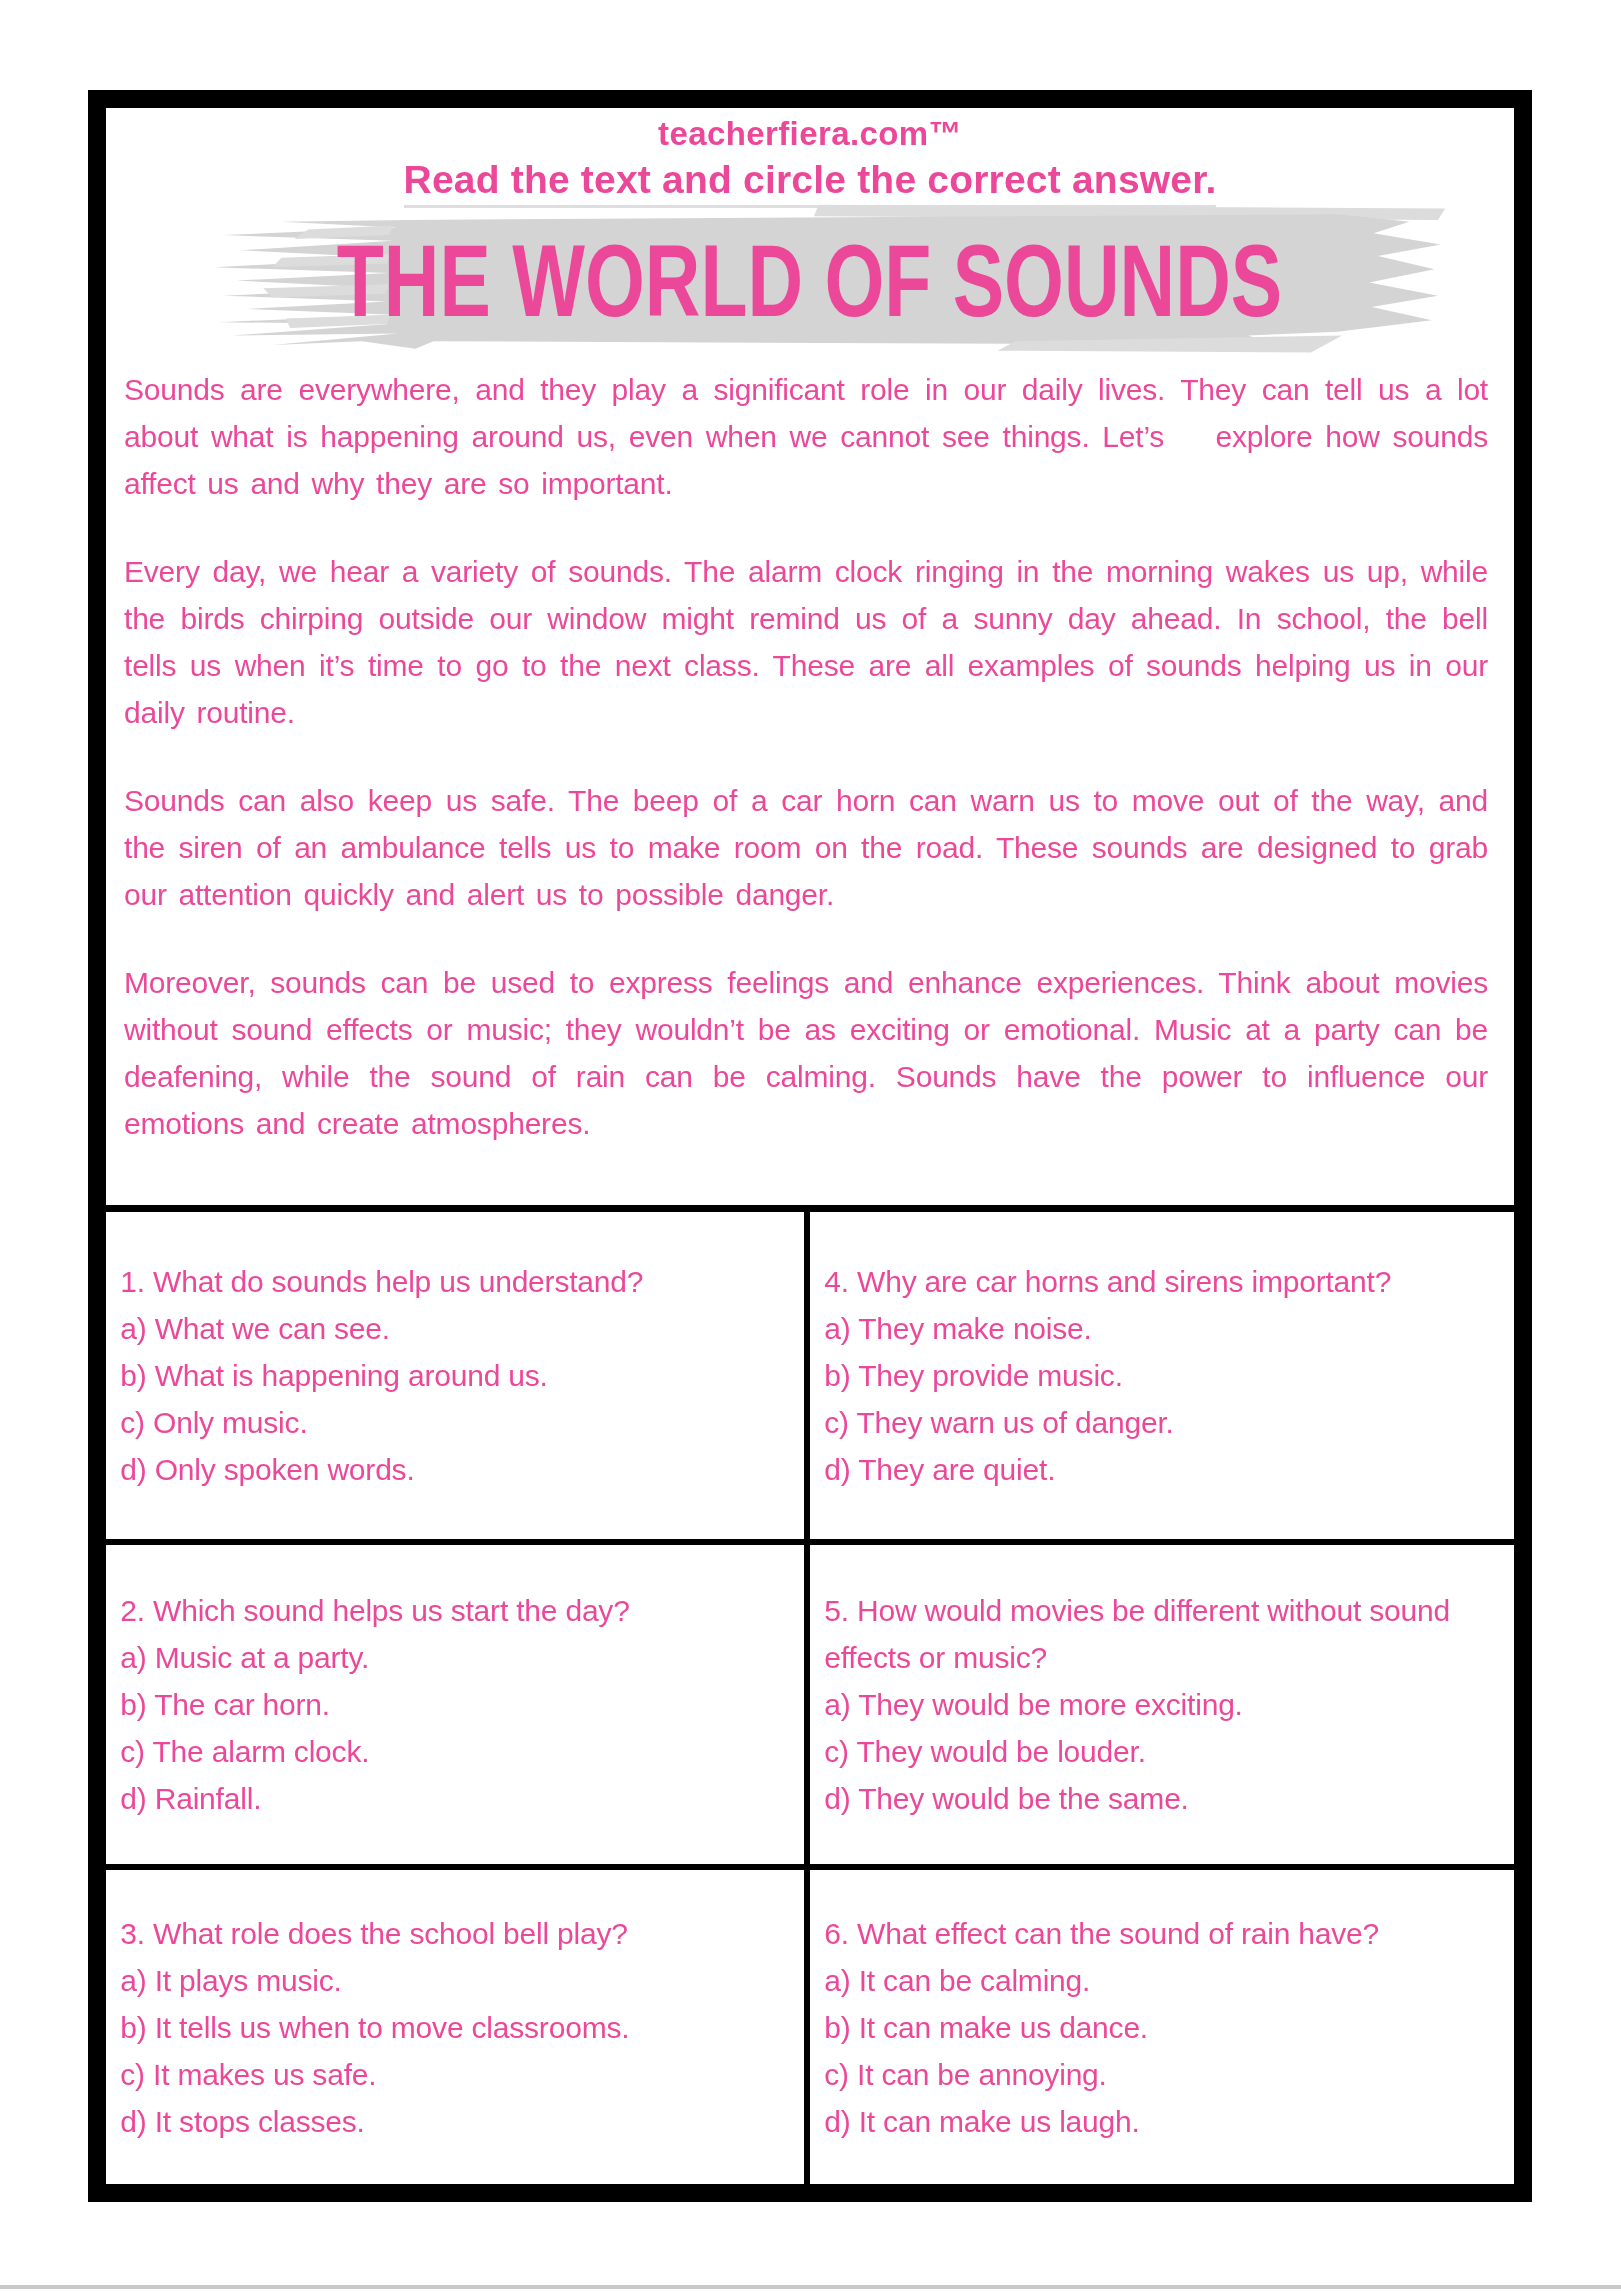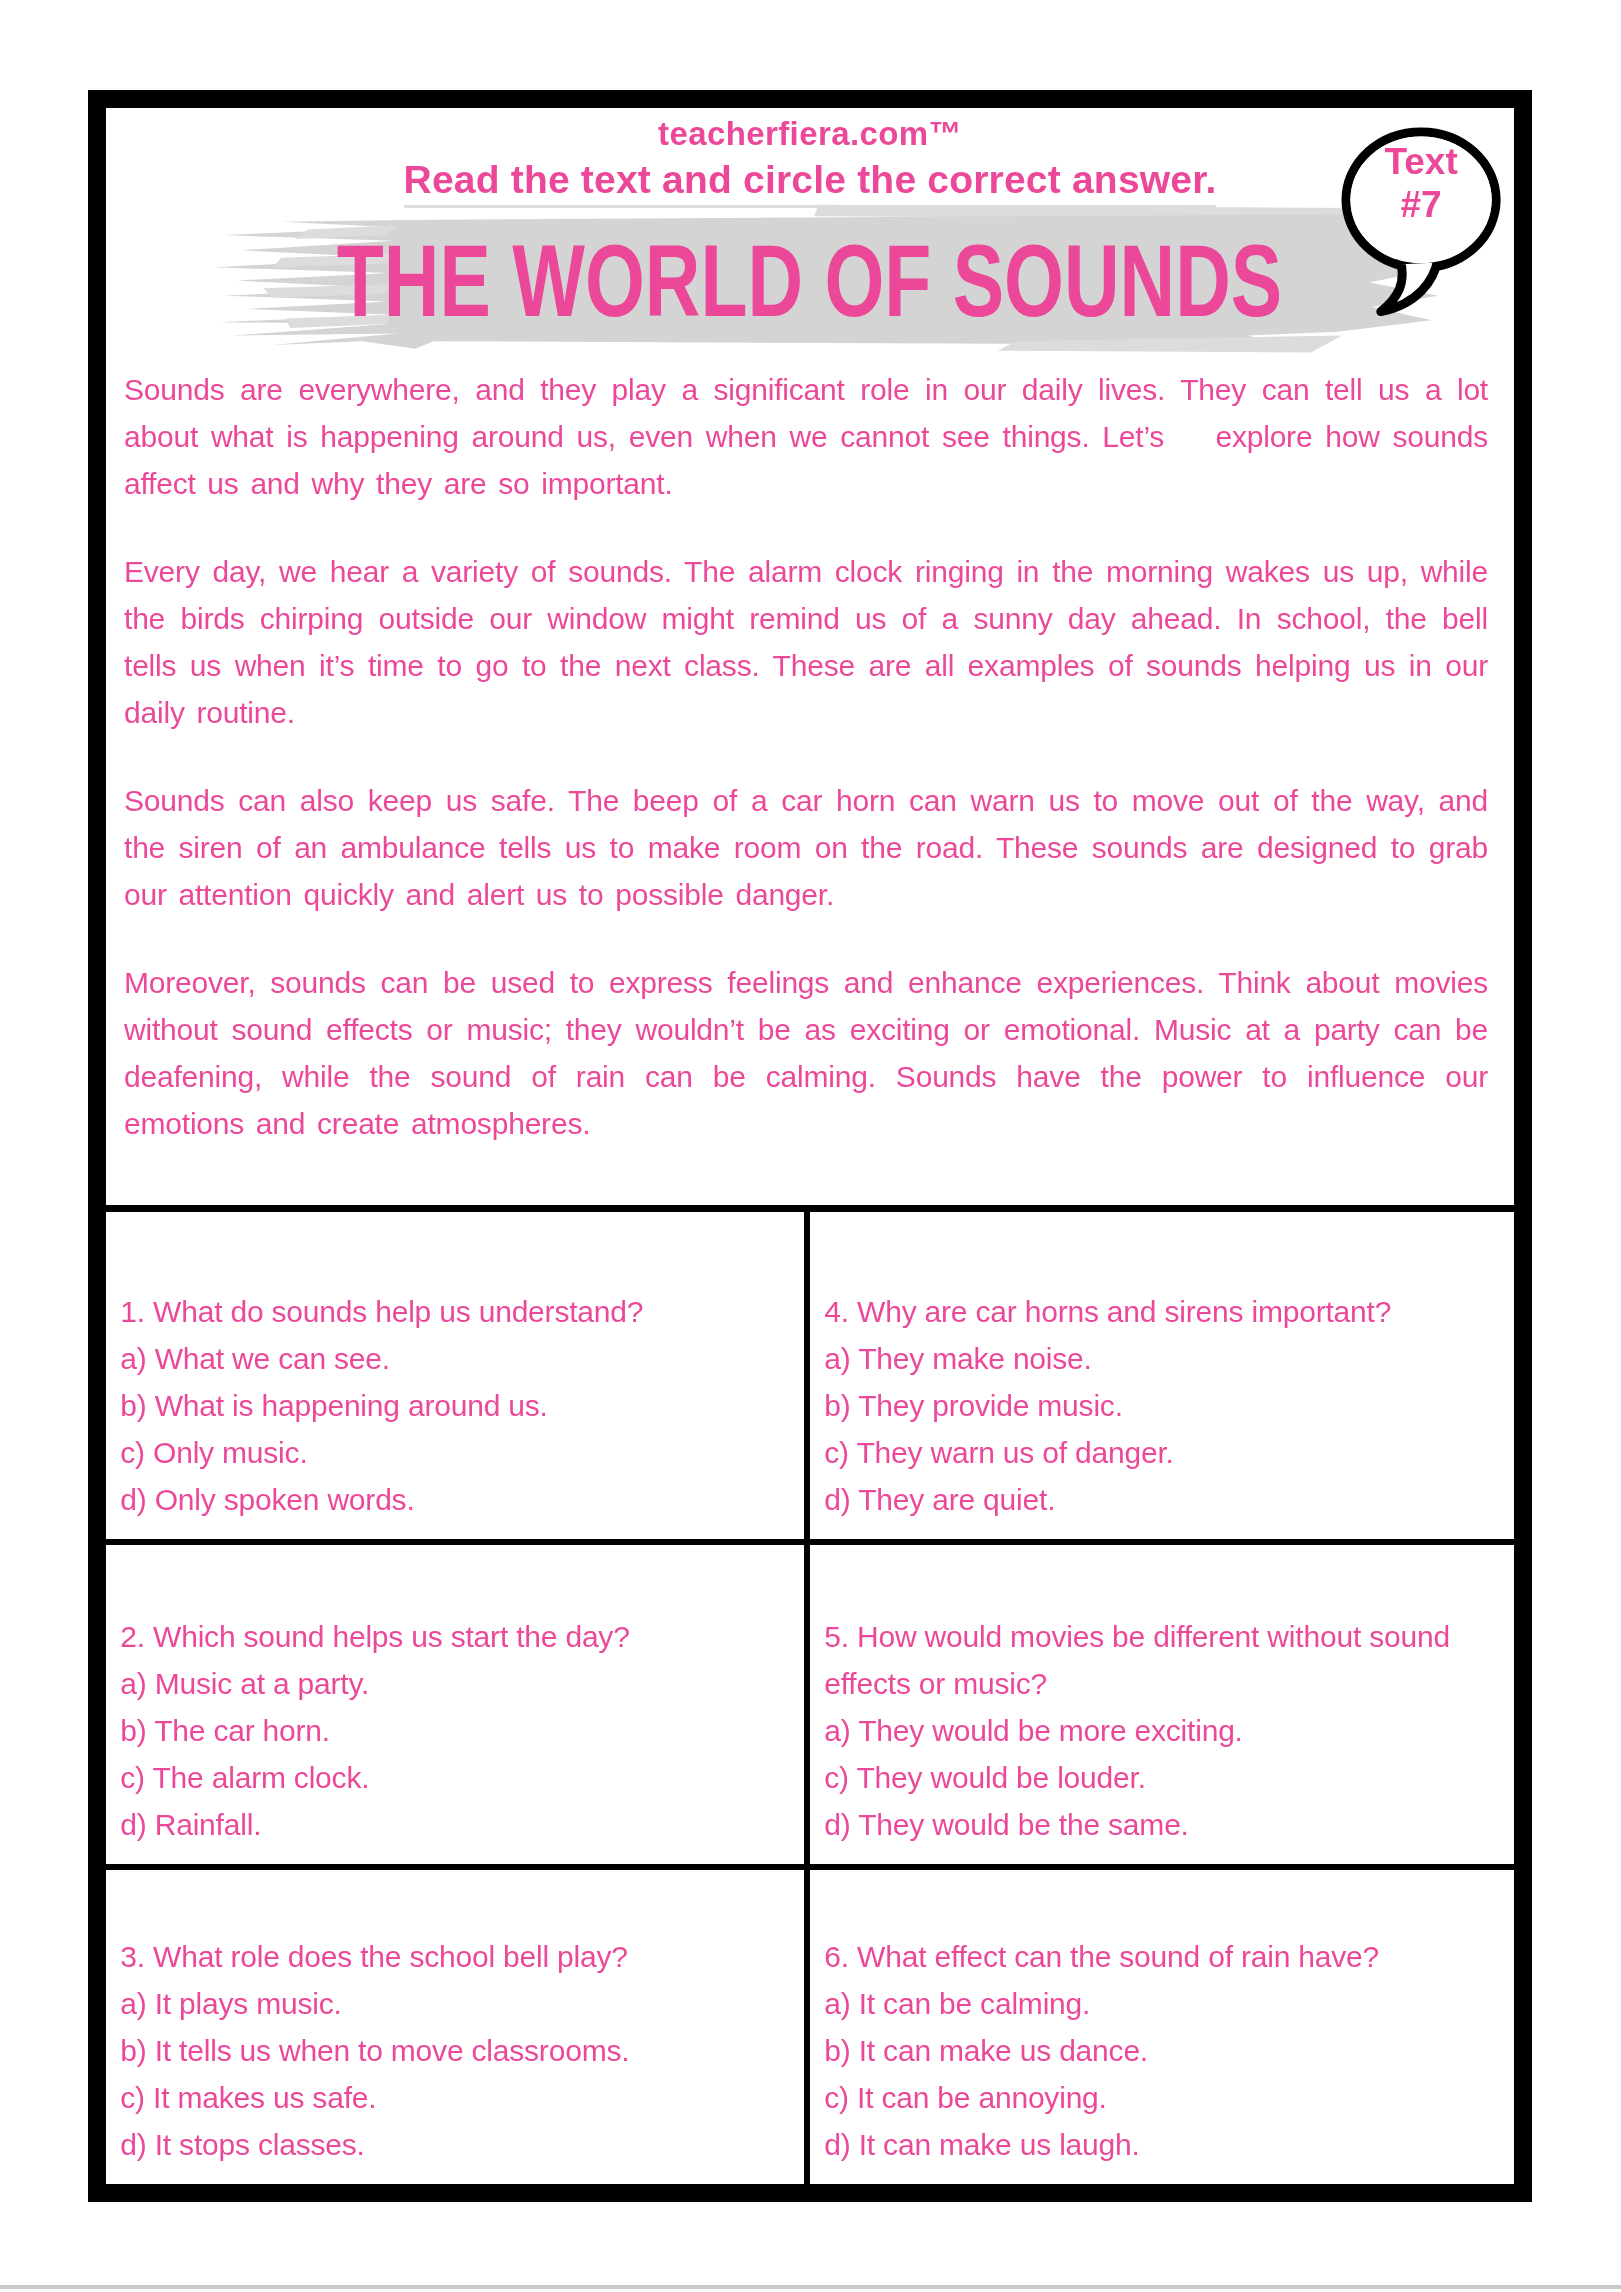--- a/index.html
+++ b/index.html
@@ -129,21 +129,21 @@
     border-top: 7.2px solid #000;
     box-sizing: border-box;
     display: grid;
     grid-template-columns: 1fr 1fr;
     grid-template-rows: 333px 325px auto;
   }
   .qcell {
     box-sizing: border-box;
     display: flex;
     flex-direction: column;
-    justify-content: flex-end;
+    justify-content: center;
     padding: 16px 23px 16px 14.3px;
     font-size: 30px;
     line-height: 47px;
     letter-spacing: -0.2px;
   }
   .qcell.col-left { border-right: 6.3px solid #000; }
   .qcell.row-1, .qcell.row-2 { border-bottom: 6.3px solid #000; }
   .q-text { font-weight: normal; }
 </style>
 </head>
@@ -164,31 +164,20 @@
         <path fill="#dcdcdc" d="M760,4 L1460,8 L1452,20 L755,16 Z"></path>
         <path fill="#d4d4d4" d="M300,20 L1340,14 L1420,22 L1380,34 L1455,46 L1385,58 L1448,72 L1375,86 L1452,100 L1378,112 L1445,126 L1340,138 L1240,142 L1270,152 L330,148 L310,156 L250,148 L150,152 L290,140 L105,142 L280,130 L90,128 L285,120 L120,114 L278,106 L95,100 L282,92 L110,84 L280,76 L85,70 L283,60 L115,52 L285,42 L95,36 L290,28 L160,22 Z"></path>
         <path fill="#dcdcdc" d="M980,148 L1345,142 L1310,160 L960,158 Z"></path>
         <path fill="#dcdcdc" d="M190,30 L285,26 L280,36 L175,40 Z M160,60 L282,56 L278,66 L150,70 Z M140,92 L280,88 L276,98 L150,102 Z M165,124 L282,120 L278,130 L170,134 Z"></path>
       </svg>
       <div class="worksheet-title">
         <span>THE WORLD OF SOUNDS</span>
       </div>
     </div>
 
-    <div class="badge">
-      <svg width="175" height="219" viewBox="0 0 195 245" aria-hidden="true">
-        <ellipse cx="97" cy="105" rx="84" ry="76" fill="#ffffff" stroke="#000000" stroke-width="10"></ellipse>
-        <path d="M 74,172 C 80,198 72,214 52,230 C 92,222 112,196 116,170 Z" fill="#ffffff" stroke="#000000" stroke-width="10" stroke-linejoin="round"></path>
-        <ellipse cx="97" cy="105" rx="79" ry="71" fill="#ffffff" stroke="none"></ellipse>
-      </svg>
-      <div class="badge-text">
-        <div>Text</div>
-        <div>#7</div>
-      </div>
-    </div>
 
     <div class="passage">
       <p>Sounds are everywhere, and they play a significant role in our daily lives. They can tell us a lot about what is happening around us, even when we cannot see things. Let’s &nbsp;&nbsp;&nbsp;explore how sounds affect us and why they are so important.</p>
       <p>Every day, we hear a variety of sounds. The alarm clock ringing in the morning wakes us up, while the birds chirping outside our window might remind us of a sunny day ahead. In school, the bell tells us when it’s time to go to the next class. These are all examples of sounds helping us in our daily routine.</p>
       <p>Sounds can also keep us safe. The beep of a car horn can warn us to move out of the way, and the siren of an ambulance tells us to make room on the road. These sounds are designed to grab our attention quickly and alert us to possible danger.</p>
       <p>Moreover, sounds can be used to express feelings and enhance experiences. Think about movies without sound effects or music; they wouldn’t be as exciting or emotional. Music at a party can be deafening, while the sound of rain can be calming. Sounds have the power to influence our emotions and create atmospheres.</p>
     </div>
 
     <div class="questions-table">
 

